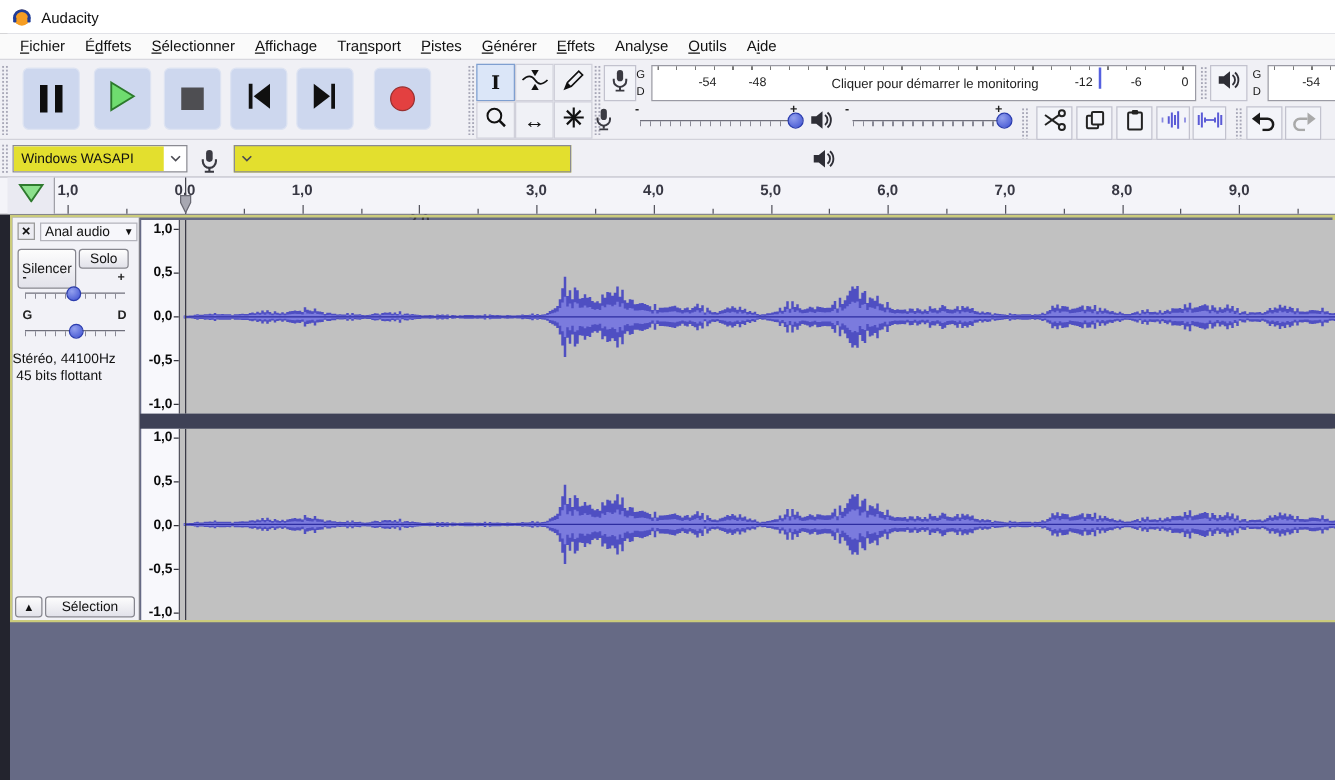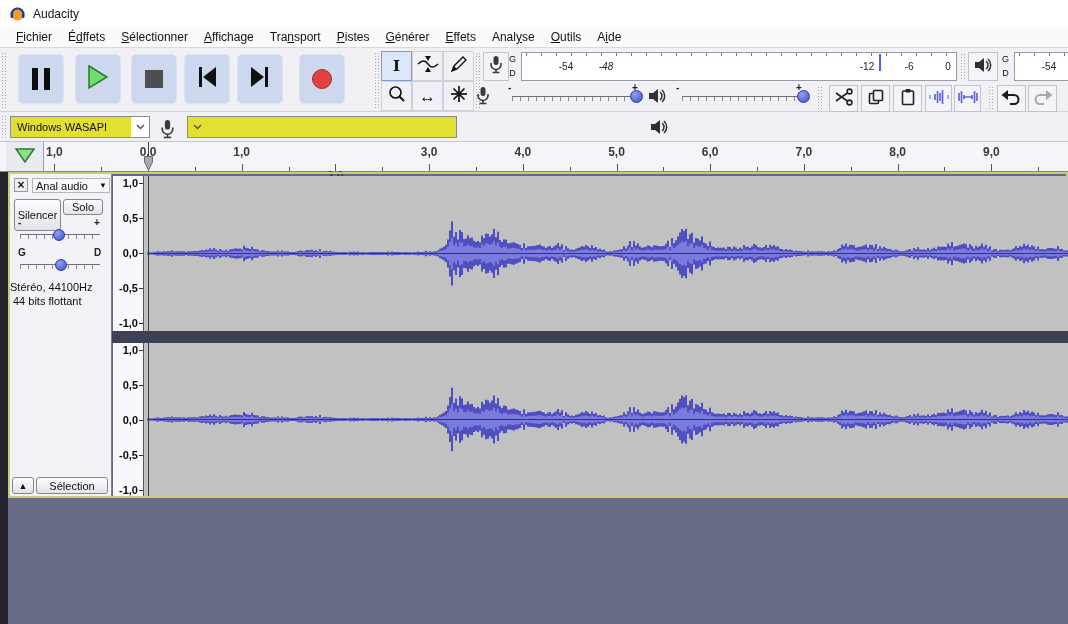--- a/index.html
+++ b/index.html
@@ -159,23 +159,24 @@
           <line x1="7" y1="14.5" x2="7" y2="17" stroke="#3a3a42" stroke-width="1.6"></line>
           <line x1="3.5" y1="17.5" x2="10.5" y2="17.5" stroke="#3a3a42" stroke-width="1.5"></line>
         </svg></span>
   </div>
   <div class="abs" style="left:509px;top:4px">
     <div class="gd">G</div>
     <div class="gd">D</div>
   </div>
   <div class="abs meterbox" style="left:521px;top:4px;width:436px;height:29px">
     <div class="mticks"></div>
+    <span class="abs" style="left:104px;top:8px;width:244px;text-align:center;font-size:10.5px;color:#222">Cliquer pour démarrer le monitoring</span>
     <div class="abs" style="left:357px;top:1px;width:2px;height:17px;background:#5560e0"></div>
   <span class="mnum" style="left: 30px;">-54</span>
-      <span class="mnum" style="left: 70px; font-style: italic;">-48</span>
+      <span class="mnum" style="left: 70px;">-48</span>
       <span class="mnum" style="left: 331px;">-12</span>
       <span class="mnum" style="left: 373px;">-6</span>
       <span class="mnum" style="left: 412px;">0</span>
     </div>
 
   <div class="abs grip" style="left:960px;top:5px;height:27px"></div>
   <div class="abs tbtn flexc" style="left:968px;top:4px;width:30px;height:29px">
     <span><svg width="19" height="16">
           <polygon points="1,5 5,5 10,1 10,15 5,11 1,11" fill="#2e2e36"></polygon>
           <path d="M12 4 a5 5 0 0 1 0 8 M14 2 a8 8 0 0 1 0 12" fill="none" stroke="#2e2e36" stroke-width="1.5"></path>
@@ -382,21 +383,21 @@
 
   <span class="abs pm" style="left:8px;top:74px">G</span>
   <span class="abs pm" style="left:84px;top:74px">D</span>
   <div class="abs" style="left:10px;top:90px;width:80px">
       <div class="strack"></div>
       <div class="hticks"></div>
     </div>
   <div class="abs thumb" style="left:45px;top:85px;width:12px;height:12px"></div>
 
   <div class="abs info" style="left:0;top:107px">Stéréo, 44100Hz</div>
-  <div class="abs info" style="left:3px;top:121px">44 bits flottant</div>
+  <div class="abs info" style="left:3px;top:121px">45 bits flottant</div>
 
   <div class="abs panelbtn" style="left:2px;top:303px;width:22px;height:17px">
       <span style="font-size:9px">▲</span>
     </div>
   <div class="abs panelbtn" style="left:26px;top:303px;width:72px;height:17px">
       <span>Sélection</span>
     </div>
 </div>
 
 <div class="abs vruler" style="left:113px;top:176px;width:31px;height:155px">

